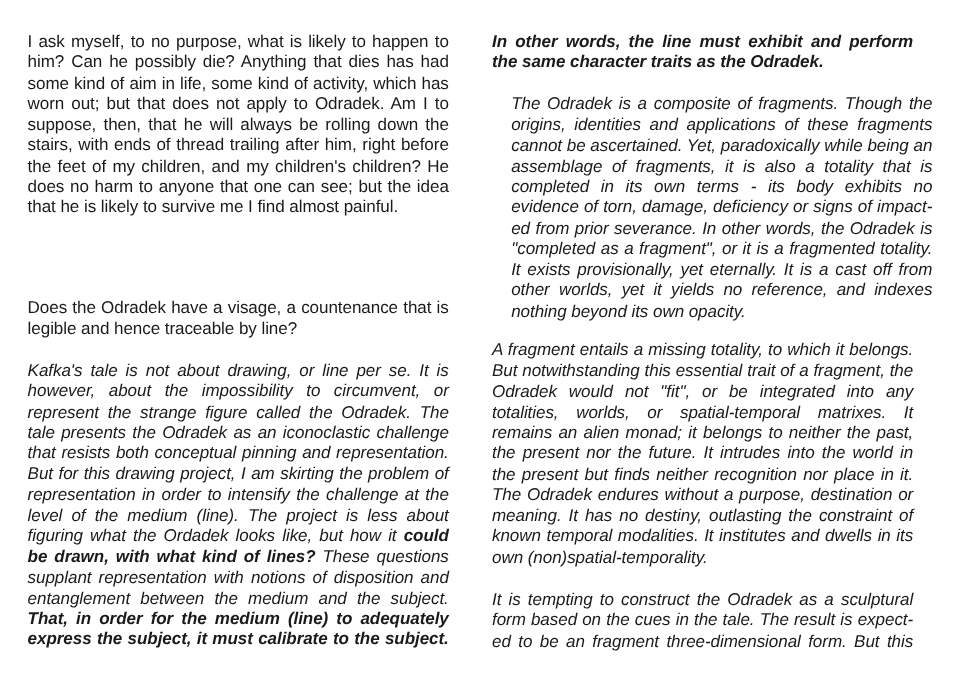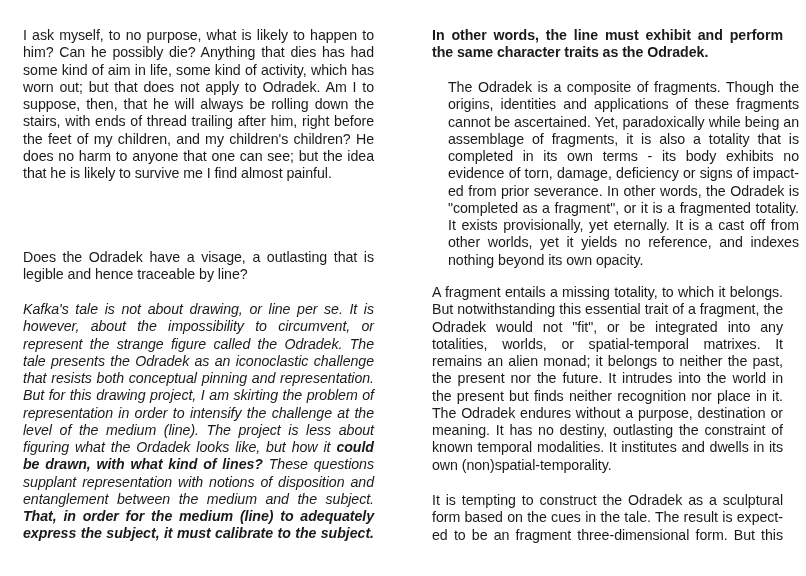--- a/index.html
+++ b/index.html
@@ -13,35 +13,35 @@
   .page.right { left: 403px; }
   .col {
     position: absolute;
     width: 351px;
     font-size: 14.2px;
     line-height: 17.25px;
     text-align: justify;
     letter-spacing: -0.05px;
   }
   .page.left .col { left: 23px; }
-  .page.right .col { left: 29px; }
+  .page.right .col { left: 7px; font-style: italic; }
   p { margin: 0; }
   .bold { font-weight: bold; }
   .last-line-left { text-align-last: left; }
 </style>
 </head>
 <body>
 
 <div class="page left">
   <div class="col" style="top:27px;">
     <p class="last-line-left">I ask myself, to no purpose, what is likely to happen to him? Can he possibly die? Anything that dies has had some kind of aim in life, some kind of activity, which has worn out; but that does not apply to Odradek. Am I to suppose, then, that he will always be rolling down the stairs, with ends of thread trailing after him, right before the feet of my children, and my children's children? He does no harm to anyone that one can see; but the idea that he is likely to survive me I find almost painful.</p>
   </div>
 
   <div class="col" style="top:249px;">
-    <p class="last-line-left">Does the Odradek have a visage, a outlasting that is legible and hence traceable by line?</p>
+    <p class="last-line-left">Does the Odradek have a visage, a countenance that is legible and hence traceable by line?</p>
   </div>
 
   <div class="col" style="top:301px;font-style:italic;">
     <p style="text-align-last: justify;"><span>Kafka's tale is not about drawing, or line per se. It is however, about the impossibility to circumvent, or represent the strange figure called the Odradek. The tale presents the Odradek as an iconoclastic challenge that resists both conceptual pinning and representation. But for this drawing project,  I am skirting the problem of representation in order to intensify the challenge at the level of the medium (line). The project is less about figuring what the Ordadek looks like, but how it </span><span class="bold">could be drawn, with what kind of lines?</span><span> These questions supplant representation with notions of disposition and entanglement between the medium and the subject. </span><span class="bold">That, in order for the medium (line) to adequately express the subject, it must calibrate to the subject.</span></p>
   </div>
 </div>
 
 <div class="page right">
   <div class="col" style="top:27px;">
     <p class="bold last-line-left">In other words, the line must exhibit and perform the same character traits as the Odradek.</p>

